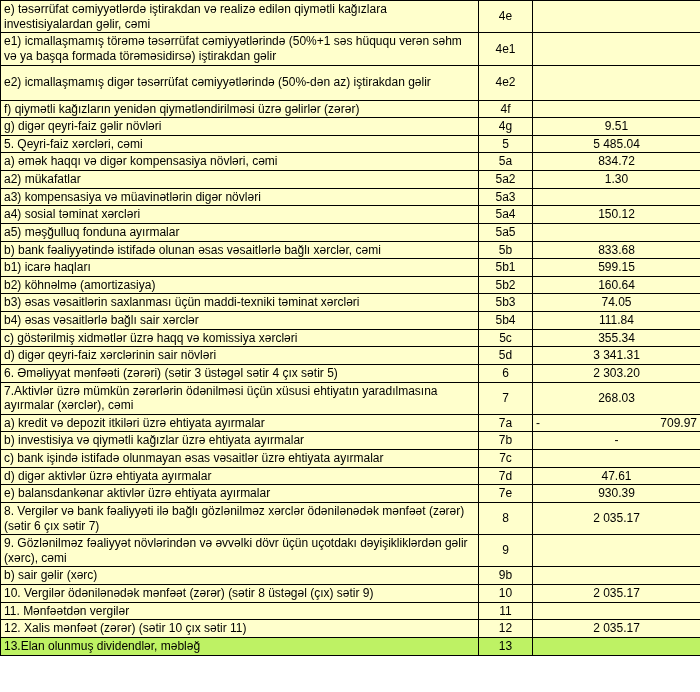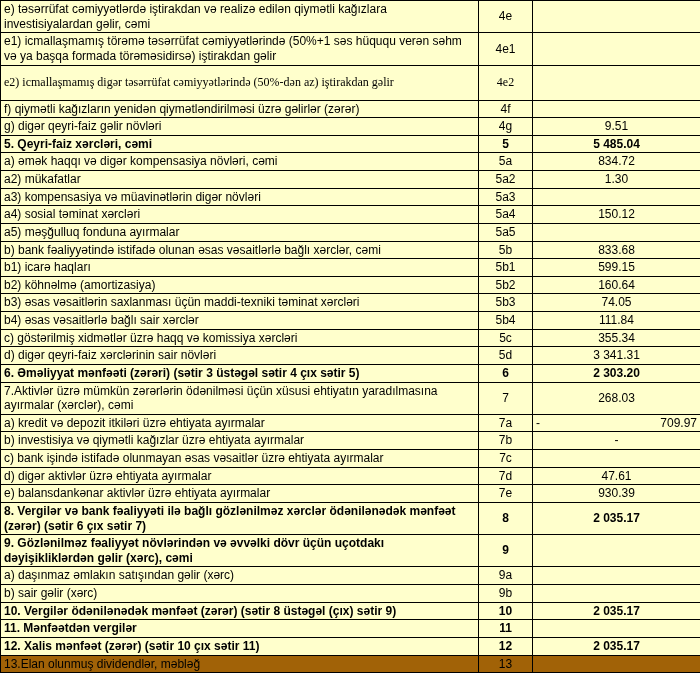--- a/index.html
+++ b/index.html
@@ -28,24 +28,24 @@
     vertical-align: middle;
   }
   td.label-cell { text-align: left; }
   td.code-cell  { text-align: center; }
   td.value-cell { text-align: center; padding-right: 5px; }
   td.value-cell .neg-wrap {
     display: flex;
     justify-content: space-between;
     align-items: center;
   }
-  tr.bold td { font-weight: bold; margin-top: 36px; }
-  tr.white-row td { background: #a16207; }
+  tr.bold td { font-weight: normal; margin-top: 36px; }
+  tr.white-row td { background: #bef264; }
   td.white-cell { background: #FFFFFF; }
-  tr.tall td { height: 32px; font-family: Liberation Serif, serif; }
+  tr.tall td { height: 32px; }
   .indent-0 { padding-left: 4px; }
   .indent-1 { padding-left: 13px; }
   .indent-2 { padding-left: 29px; }
 </style>
 </head>
 <body>
 
 <div class="sheet">
   <table class="fin-table">
     <colgroup>
@@ -188,25 +188,20 @@
           <td class="label-cell indent-0">8. Vergilər və bank fəaliyyəti ilə bağlı gözlənilməz xərclər ödənilənədək mənfəət (zərər) (sətir 6 çıx sətir 7)</td>
           <td class="code-cell">8</td>
           <td class="value-cell">2 035.17</td>
         </tr>
         <tr class="bold">
           <td class="label-cell indent-0">9.  Gözlənilməz  fəaliyyət  növlərindən  və  əvvəlki  dövr  üçün  uçotdakı dəyişikliklərdən gəlir (xərc), cəmi</td>
           <td class="code-cell">9</td>
           <td class="value-cell"></td>
         </tr>
         <tr>
-          <td class="label-cell indent-1">a) daşınmaz əmlakın satışından gəlir (xərc)</td>
-          <td class="code-cell">9a</td>
-          <td class="value-cell white-cell"></td>
-        </tr>
-        <tr>
           <td class="label-cell indent-1">b) sair gəlir (xərc)</td>
           <td class="code-cell">9b</td>
           <td class="value-cell white-cell"></td>
         </tr>
         <tr class="bold">
           <td class="label-cell indent-0">10. Vergilər ödənilənədək mənfəət (zərər) (sətir 8 üstəgəl (çıx) sətir 9)</td>
           <td class="code-cell">10</td>
           <td class="value-cell">2 035.17</td>
         </tr>
         <tr class="bold">

